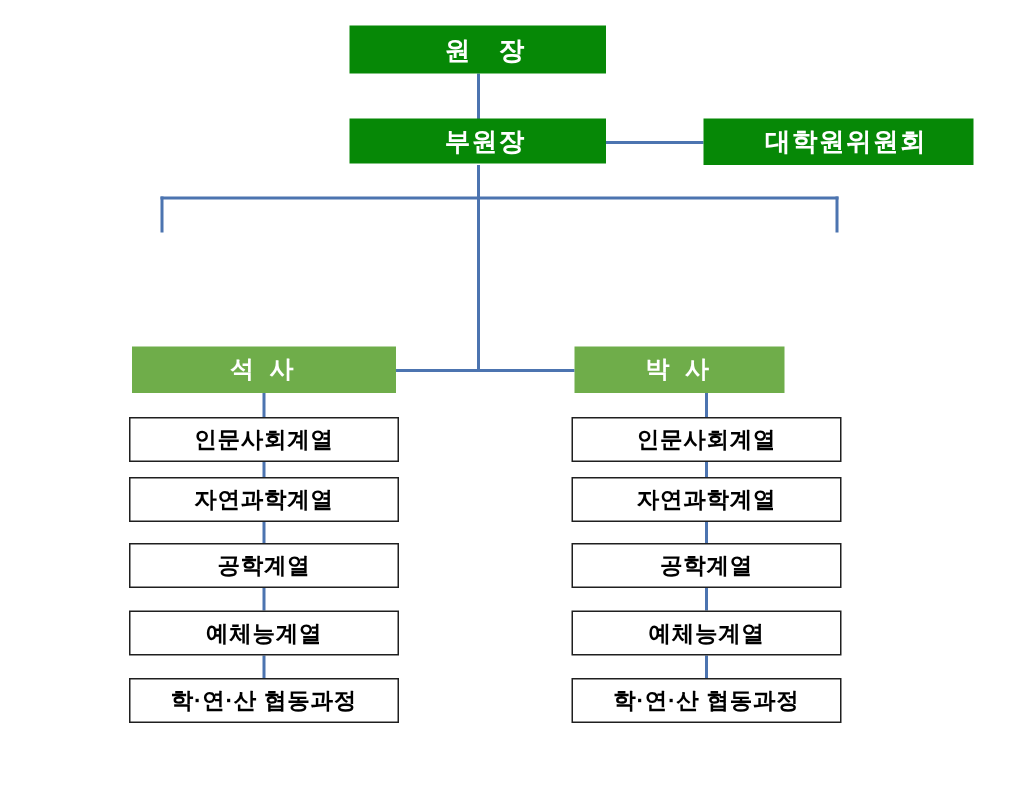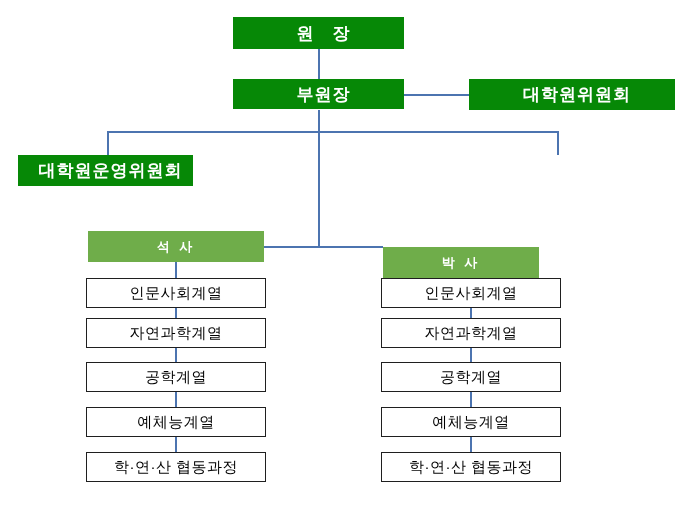--- a/index.html
+++ b/index.html
@@ -28,29 +28,29 @@
   .dark{
     background:var(--dark-green);
     color:#fff;
     font-size:17px;
     letter-spacing:1px;
     padding-left:10px;
   }
   .light{
     background:var(--light-green);
     color:#fff;
-    font-size:13px;
+    font-size:16px;
     letter-spacing:3px;
   }
   .item{
     background:#fff;
     border:1.5px solid var(--item-border);
     color:#000;
     font-size:15px;
-    font-weight:normal;
+    font-weight:bold;
     letter-spacing:0.5px;
   }
   .line{
     position:absolute;
     background:var(--connector-blue);
     z-index:1;
   }
   .h{height:1.5px;}
   .v{width:1.5px;}
 </style>
@@ -66,34 +66,33 @@
   <div class="line v" style="left:107px;top:131px;height:24px"></div>
   <div class="line v" style="left:557px;top:131px;height:24px"></div>
   <div class="line h" style="left:263px;top:246px;width:120px"></div>
   <div class="line v" style="left:175px;top:262px;height:191px"></div>
   <div class="line v" style="left:470px;top:262px;height:191px"></div>
 
   <div class="node dark" style="left:233px;top:17px;width:171px;height:32px">원　장</div>
 
   <div class="node dark" style="left:233px;top:79px;width:171px;height:30px">부원장</div>
 
-  <div class="node dark" style="left:469px;top:79px;width:206px;height:31px">대학원위원회</div>
+  <div class="node dark" style="left:469px;top:79px;width:180px;height:31px">대학원위원회</div>
 
-  <div class="node dark" style="left:18px;top:155px;width:175px;height:31px">대학원운영위원회</div>
 
 
   <div class="node light" style="left:88px;top:231px;width:176px;height:31px">석 사</div>
 
   <div class="node item" style="left:86px;top:278px;width:180px;height:30px">인문사회계열</div>
   <div class="node item" style="left:86px;top:318px;width:180px;height:30px">자연과학계열</div>
   <div class="node item" style="left:86px;top:362px;width:180px;height:30px">공학계열</div>
   <div class="node item" style="left:86px;top:407px;width:180px;height:30px">예체능계열</div>
   <div class="node item" style="left:86px;top:452px;width:180px;height:30px">학·연·산 협동과정</div>
 
-  <div class="node light" style="left:383px;top:247px;width:156px;height:31px">박 사</div>
+  <div class="node light" style="left:383px;top:231px;width:140px;height:31px">박 사</div>
 
   <div class="node item" style="left:381px;top:278px;width:180px;height:30px">인문사회계열</div>
   <div class="node item" style="left:381px;top:318px;width:180px;height:30px">자연과학계열</div>
   <div class="node item" style="left:381px;top:362px;width:180px;height:30px">공학계열</div>
   <div class="node item" style="left:381px;top:407px;width:180px;height:30px">예체능계열</div>
   <div class="node item" style="left:381px;top:452px;width:180px;height:30px">학·연·산 협동과정</div>
 
 </div>
 
 </body></html>

